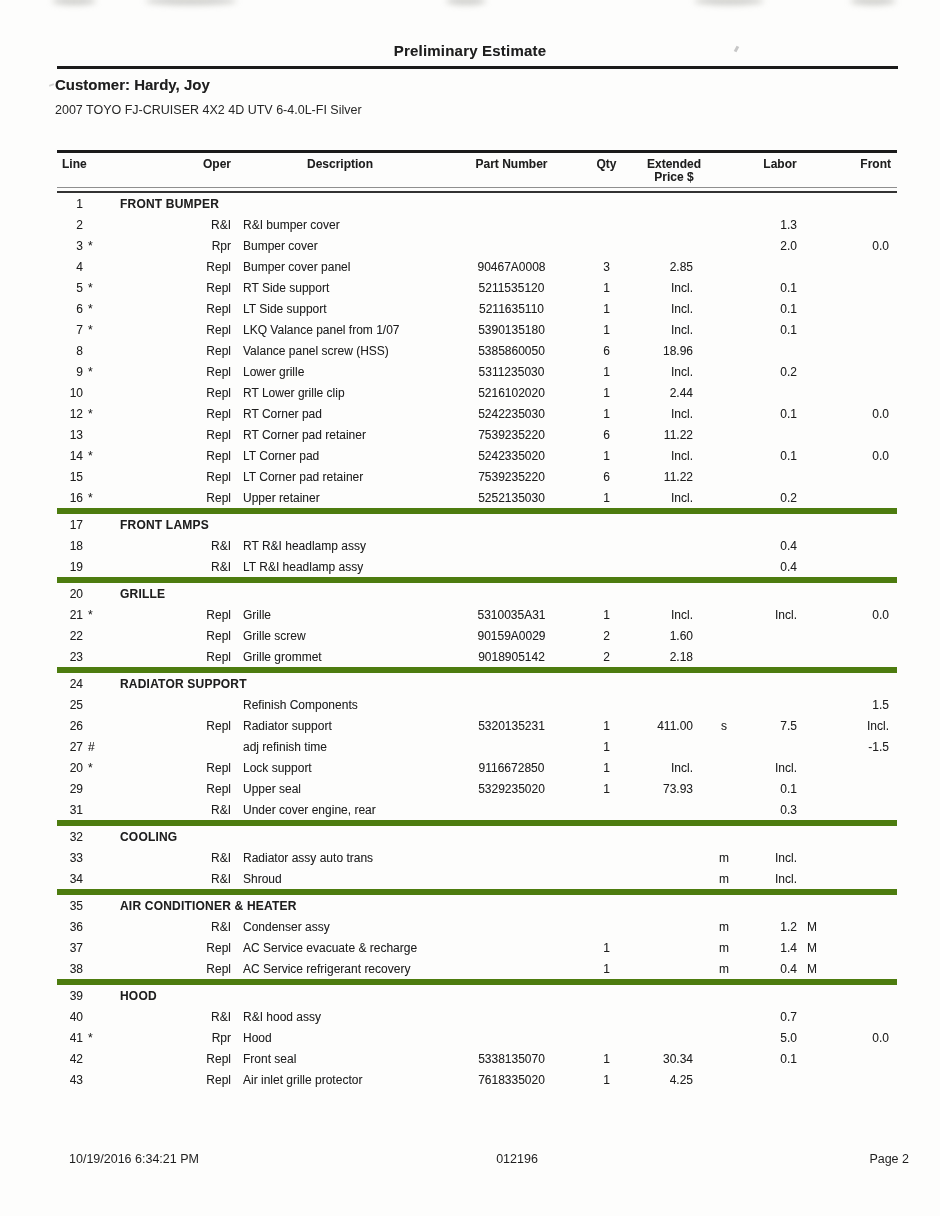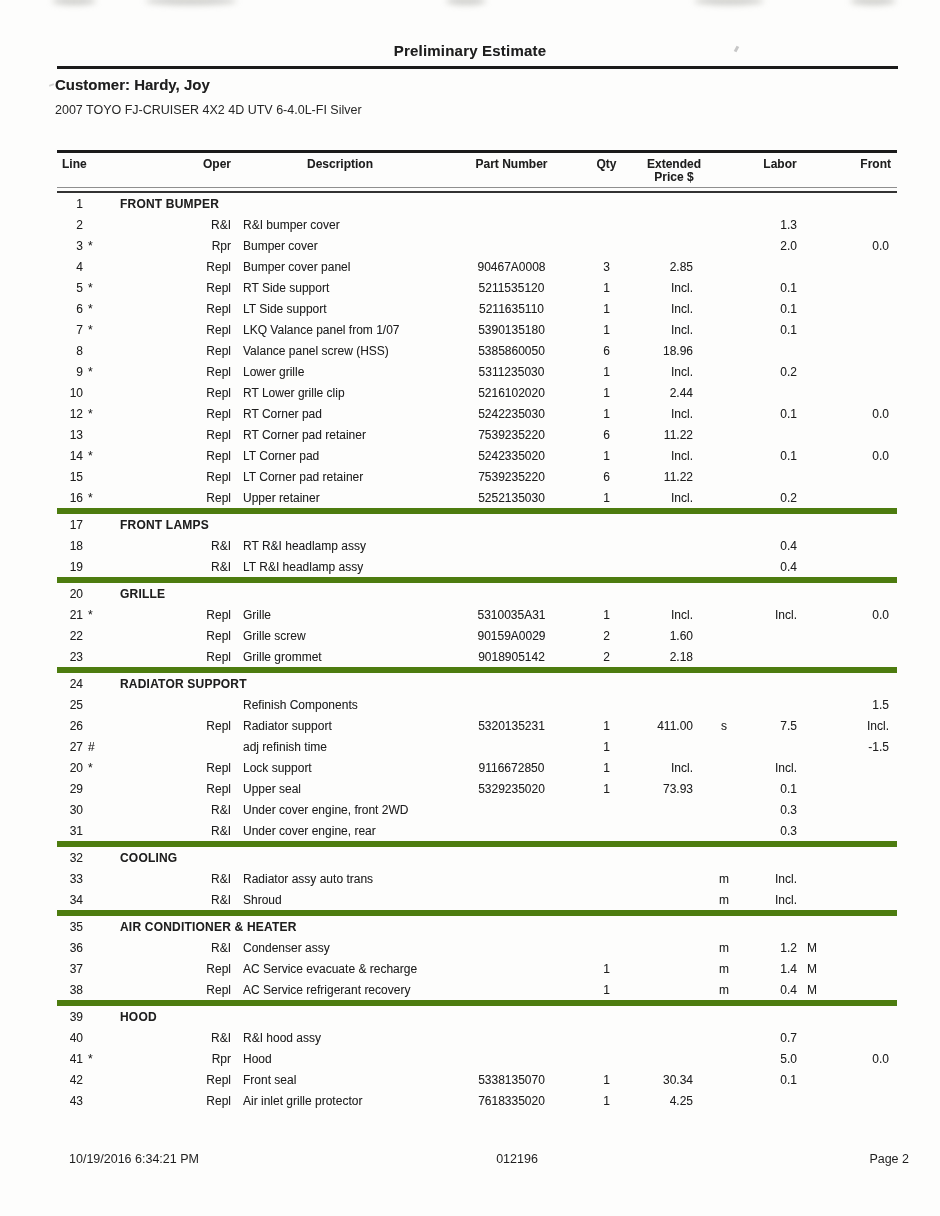--- a/index.html
+++ b/index.html
@@ -441,33 +441,20 @@
           <td class="c-desc">Upper seal</td>
           <td class="c-part">5329235020</td>
           <td class="c-qty">1</td>
           <td class="c-ext">73.93</td>
           <td class="c-rf"></td>
           <td class="c-labor">0.1</td>
           <td class="c-lsuf"></td>
           <td class="c-paint"></td>
         </tr>
         <tr class="item">
-          <td class="c-line">30</td>
-          <td class="c-mark"></td>
-          <td class="c-oper">R&amp;I</td>
-          <td class="c-desc">Under cover engine, front 2WD</td>
-          <td class="c-part"></td>
-          <td class="c-qty"></td>
-          <td class="c-ext"></td>
-          <td class="c-rf"></td>
-          <td class="c-labor">0.3</td>
-          <td class="c-lsuf"></td>
-          <td class="c-paint"></td>
-        </tr>
-        <tr class="item">
           <td class="c-line">31</td>
           <td class="c-mark"></td>
           <td class="c-oper">R&amp;I</td>
           <td class="c-desc">Under cover engine, rear</td>
           <td class="c-part"></td>
           <td class="c-qty"></td>
           <td class="c-ext"></td>
           <td class="c-rf"></td>
           <td class="c-labor">0.3</td>
           <td class="c-lsuf"></td>

